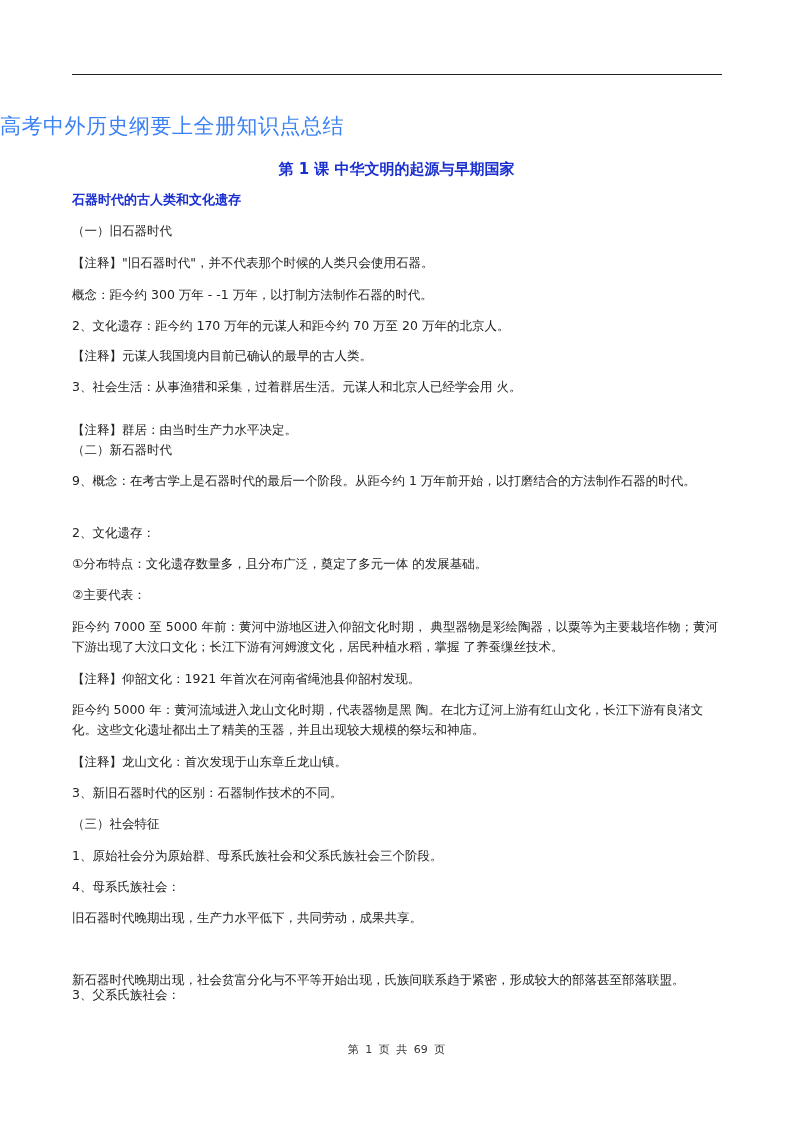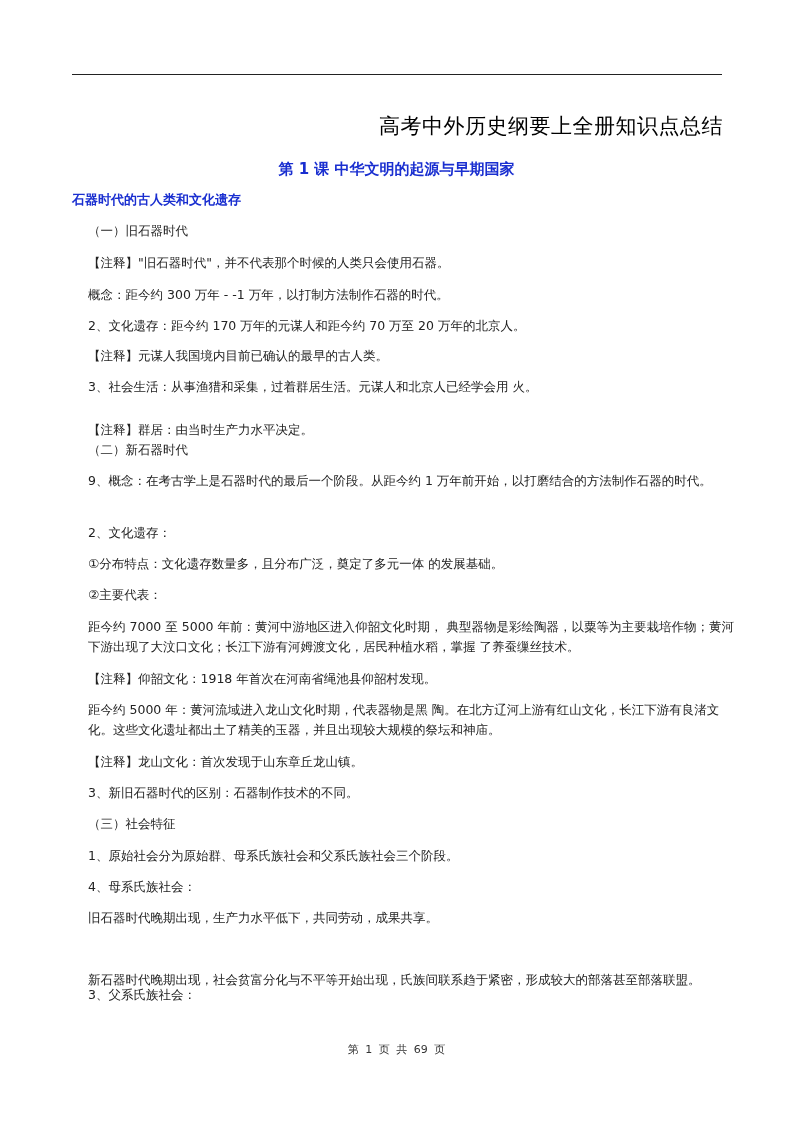--- a/index.html
+++ b/index.html
@@ -1,24 +1,24 @@
 <!DOCTYPE html>
 <html><head>
 <meta charset="utf-8">
 <style>
   html, body { margin: 0; padding: 0; background: #ffffff; }
   body { width: 793px; height: 1122px; position: relative; overflow: hidden;
          font-family: "DejaVu Sans", "Liberation Sans", sans-serif; color: #111; }
   .rule { position: absolute; left: 72px; top: 74px; width: 650px; height: 1px; background: #222; }
-  .title { position: absolute; left: 0; top: 112px; width: 723px; text-align: right;
-           font-size: 21px; color: #000000; letter-spacing: 0.5px; }
+  .title { position: absolute; left: 0; top: 112px; width: 723px; text-align: left;
+           font-size: 21px; color: #3b82f6; letter-spacing: 0.5px; }
   .lesson { position: absolute; left: 0; top: 160px; width: 793px; text-align: center;
             font-size: 15px; font-weight: bold; color: #1a2fd0; }
   .section { position: absolute; left: 72px; top: 191px; font-size: 13px; font-weight: bold; color: #1a2fd0; text-align: center; }
-  .para { position: absolute; left: 72px; width: 652px; font-size: 12.5px; line-height: 20px; color: #222; margin-left: 16px; }
+  .para { position: absolute; left: 72px; width: 652px; font-size: 12.5px; line-height: 20px; color: #222; }
   .footer { position: absolute; left: 0; top: 1042px; width: 793px; text-align: center; font-size: 11px; color: #333; word-spacing: 3px; }
 </style>
 </head>
 <body>
 
 <div class="rule"></div>
 <div class="title">高考中外历史纲要上全册知识点总结</div>
 <div class="lesson">第 1 课  中华文明的起源与早期国家</div>
 <div class="section">石器时代的古人类和文化遗存</div>
 
@@ -28,21 +28,21 @@
 <div class="para" style="top:316px">2、文化遗存：距今约 170 万年的元谋人和距今约 70 万至 20 万年的北京人。</div>
 <div class="para" style="top:346px">【注释】元谋人我国境内目前已确认的最早的古人类。</div>
 <div class="para" style="top:377px">3、社会生活：从事渔猎和采集，过着群居生活。元谋人和北京人已经学会用  火。</div>
 <div class="para" style="top:420px">【注释】群居：由当时生产力水平决定。</div>
 <div class="para" style="top:440px">（二）新石器时代</div>
 <div class="para" style="top:471px">9、概念：在考古学上是石器时代的最后一个阶段。从距今约 1 万年前开始，以打磨结合的方法制作石器的时代。</div>
 <div class="para" style="top:523px">2、文化遗存：</div>
 <div class="para" style="top:554px">①分布特点：文化遗存数量多，且分布广泛，奠定了多元一体  的发展基础。</div>
 <div class="para" style="top:585px">②主要代表：</div>
 <div class="para" style="top:617px">距今约 7000 至 5000 年前：黄河中游地区进入仰韶文化时期，  典型器物是彩绘陶器，以粟等为主要栽培作物；黄河下游出现了大汶口文化；长江下游有河姆渡文化，居民种植水稻，掌握  了养蚕缫丝技术。</div>
-<div class="para" style="top:669px">【注释】仰韶文化：1918 年首次在河南省绳池县仰韶村发现。</div>
+<div class="para" style="top:669px">【注释】仰韶文化：1921 年首次在河南省绳池县仰韶村发现。</div>
 <div class="para" style="top:700px">距今约 5000 年：黄河流域进入龙山文化时期，代表器物是黑  陶。在北方辽河上游有红山文化，长江下游有良渚文化。这些文化遗址都出土了精美的玉器，并且出现较大规模的祭坛和神庙。</div>
 <div class="para" style="top:752px">【注释】龙山文化：首次发现于山东章丘龙山镇。</div>
 <div class="para" style="top:783px">3、新旧石器时代的区别：石器制作技术的不同。</div>
 <div class="para" style="top:814px">（三）社会特征</div>
 <div class="para" style="top:846px">1、原始社会分为原始群、母系氏族社会和父系氏族社会三个阶段。</div>
 <div class="para" style="top:877px">4、母系氏族社会：</div>
 <div class="para" style="top:908px">旧石器时代晚期出现，生产力水平低下，共同劳动，成果共享。</div>
 <div class="para" style="top:985px">3、父系氏族社会：</div>
 <div class="para" style="top:970px">新石器时代晚期出现，社会贫富分化与不平等开始出现，氏族间联系趋于紧密，形成较大的部落甚至部落联盟。</div>
 

